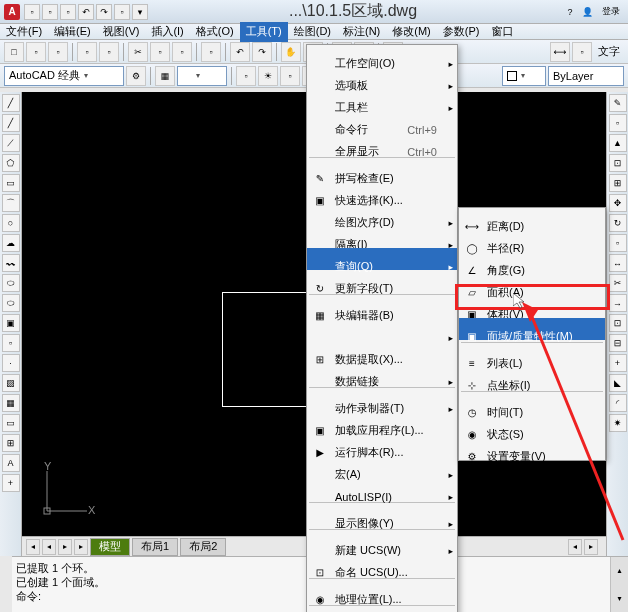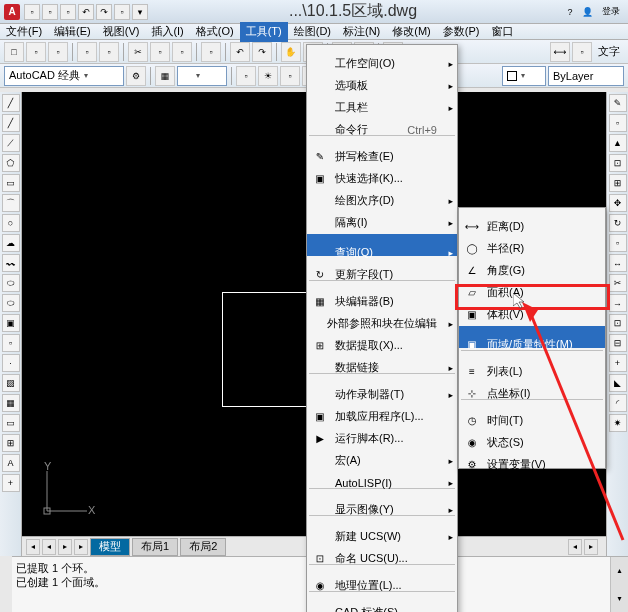--- a/index.html
+++ b/index.html
@@ -36,38 +36,38 @@
 
 .canvas-wrap { flex: 1; display: flex; flex-direction: column; }
 .canvas { flex: 1; background: #000; position: relative; }
 .canvas .rect-shape { position: absolute; left: 200px; top: 200px; width: 105px; height: 115px; border: 1px solid #fff; }
 .ucs { position: absolute; bottom: 20px; left: 20px; width: 50px; height: 50px; }
 .ucs svg { overflow: visible; }
 
 .canvas-tabs { height: 20px; background: #e8e8e8; display: flex; align-items: center; border-top: 1px solid #b0b0b0; padding: 0 4px; gap: 2px; }
 .canvas-tabs .nav { width: 14px; height: 16px; border: 1px solid #c0c0c0; display: flex; align-items: center; justify-content: center; font-size: 8px; }
 .canvas-tabs .tab { padding: 0 8px; height: 18px; display: flex; align-items: center; background: #d4d4d4; border: 1px solid #a8a8a8; }
-.canvas-tabs .tab.active { background: #0369a1; color: #fff; }
+.canvas-tabs .tab.active { background: #4d7c0f; color: #fff; }
 .canvas-tabs .scroll { flex: 1; display: flex; justify-content: flex-end; gap: 2px; padding-right: 4px; }
 .canvas-tabs .scroll span { width: 14px; height: 16px; border: 1px solid #c0c0c0; display: flex; align-items: center; justify-content: center; font-size: 8px; }
 
 
 .cmdline { position: absolute; bottom: 0; left: 0; right: 0; height: 56px; background: #f6f6f6; border-top: 1px solid #b0b0b0; display: flex; margin-left: 12px; }
 .cmdline .cmd-area { flex: 1; padding: 4px; font-size: 11px; line-height: 14px; }
 .cmdline .cmd-scroll { width: 18px; background: #e0e0e0; border-left: 1px solid #c0c0c0; display: flex; flex-direction: column; }
 .cmdline .cmd-scroll span { flex: 1; display: flex; align-items: center; justify-content: center; font-size: 8px; }
 
 
 .menu-popup { position: absolute; background: #f4f4f4; border: 1px solid #999; box-shadow: 2px 2px 6px rgba(0,0,0,0.3); }
 .menu-popup .mrow { height: 22px; display: flex; align-items: center; padding: 15px 20px 0 4px; position: relative; }
 .menu-popup .mrow .micon { width: 18px; height: 18px; margin-right: 6px; display: flex; align-items: center; justify-content: center; font-size: 10px; }
 .menu-popup .mrow .mlabel { flex: 1; white-space: nowrap; }
 .menu-popup .mrow .mshort { color: #666; margin-left: 9px; }
 .menu-popup .mrow .marrow { position: absolute; right: 4px; font-size: 9px; }
-.menu-popup .mrow.hl { background: #2a6dbf; color: #fff; margin-top: 8px; }
+.menu-popup .mrow.hl { background: #2a6dbf; color: #fff; }
 .menu-popup .msep { height: 1px; background: #c0c0c0; margin: 2px 2px; }
 
 .tools-menu { top: 44px; left: 306px; width: 152px; }
 .query-menu { top: 207px; left: 458px; width: 148px; }
 
 .red-box { position: absolute; border: 3px solid #e22; pointer-events: none; }
 .red-box.r1 { top: 284px; left: 455px; width: 155px; height: 26px; }
 
 .red-arrow { position: absolute; top: 300px; left: 518px; width: 130px; height: 250px; pointer-events: none; }
 .red-arrow svg { overflow: visible; }
@@ -238,20 +238,21 @@
     <span class="ptool">◣</span>
     <span class="ptool">◜</span>
     <span class="ptool">✷</span>
   </div>
 </div>
 
 <div class="cmdline">
   <div class="cmd-area">
     <div>已提取 1 个环。</div>
     <div>已创建 1 个面域。</div>
+    <div>命令:</div>
   </div>
   <div class="cmd-scroll">
     <span>▴</span>
     <span>▾</span>
   </div>
 </div>
 
 <div class="menu-popup tools-menu" id="tools-menu">
     <div class="mrow">
       <span class="micon"></span>
@@ -266,20 +267,25 @@
     <div class="mrow">
       <span class="micon"></span>
       <span class="mlabel">工具栏</span>
       <span class="marrow">▸</span>
     </div>
     <div class="mrow">
       <span class="micon"></span>
       <span class="mlabel">命令行</span>
       <span class="mshort">Ctrl+9</span>
     </div>
+    <div class="mrow">
+      <span class="micon"></span>
+      <span class="mlabel">全屏显示</span>
+      <span class="mshort">Ctrl+0</span>
+    </div>
     <div class="msep"></div>
     <div class="mrow">
       <span class="micon">✎</span>
       <span class="mlabel">拼写检查(E)</span>
     </div>
     <div class="mrow">
       <span class="micon">▣</span>
       <span class="mlabel">快速选择(K)...</span>
     </div>
     <div class="mrow">
@@ -301,21 +307,20 @@
       <span class="micon">↻</span>
       <span class="mlabel">更新字段(T)</span>
     </div>
     <div class="msep"></div>
     <div class="mrow">
       <span class="micon">▦</span>
       <span class="mlabel">块编辑器(B)</span>
     </div>
     <div class="mrow">
       <span class="micon"></span>
-      <span class="mlabel">外部参照和块在位编辑</span>
       <span class="marrow">▸</span>
     </div>
     <div class="mrow">
       <span class="micon">⊞</span>
       <span class="mlabel">数据提取(X)...</span>
     </div>
     <div class="mrow">
       <span class="micon"></span>
       <span class="mlabel">数据链接</span>
       <span class="marrow">▸</span>

